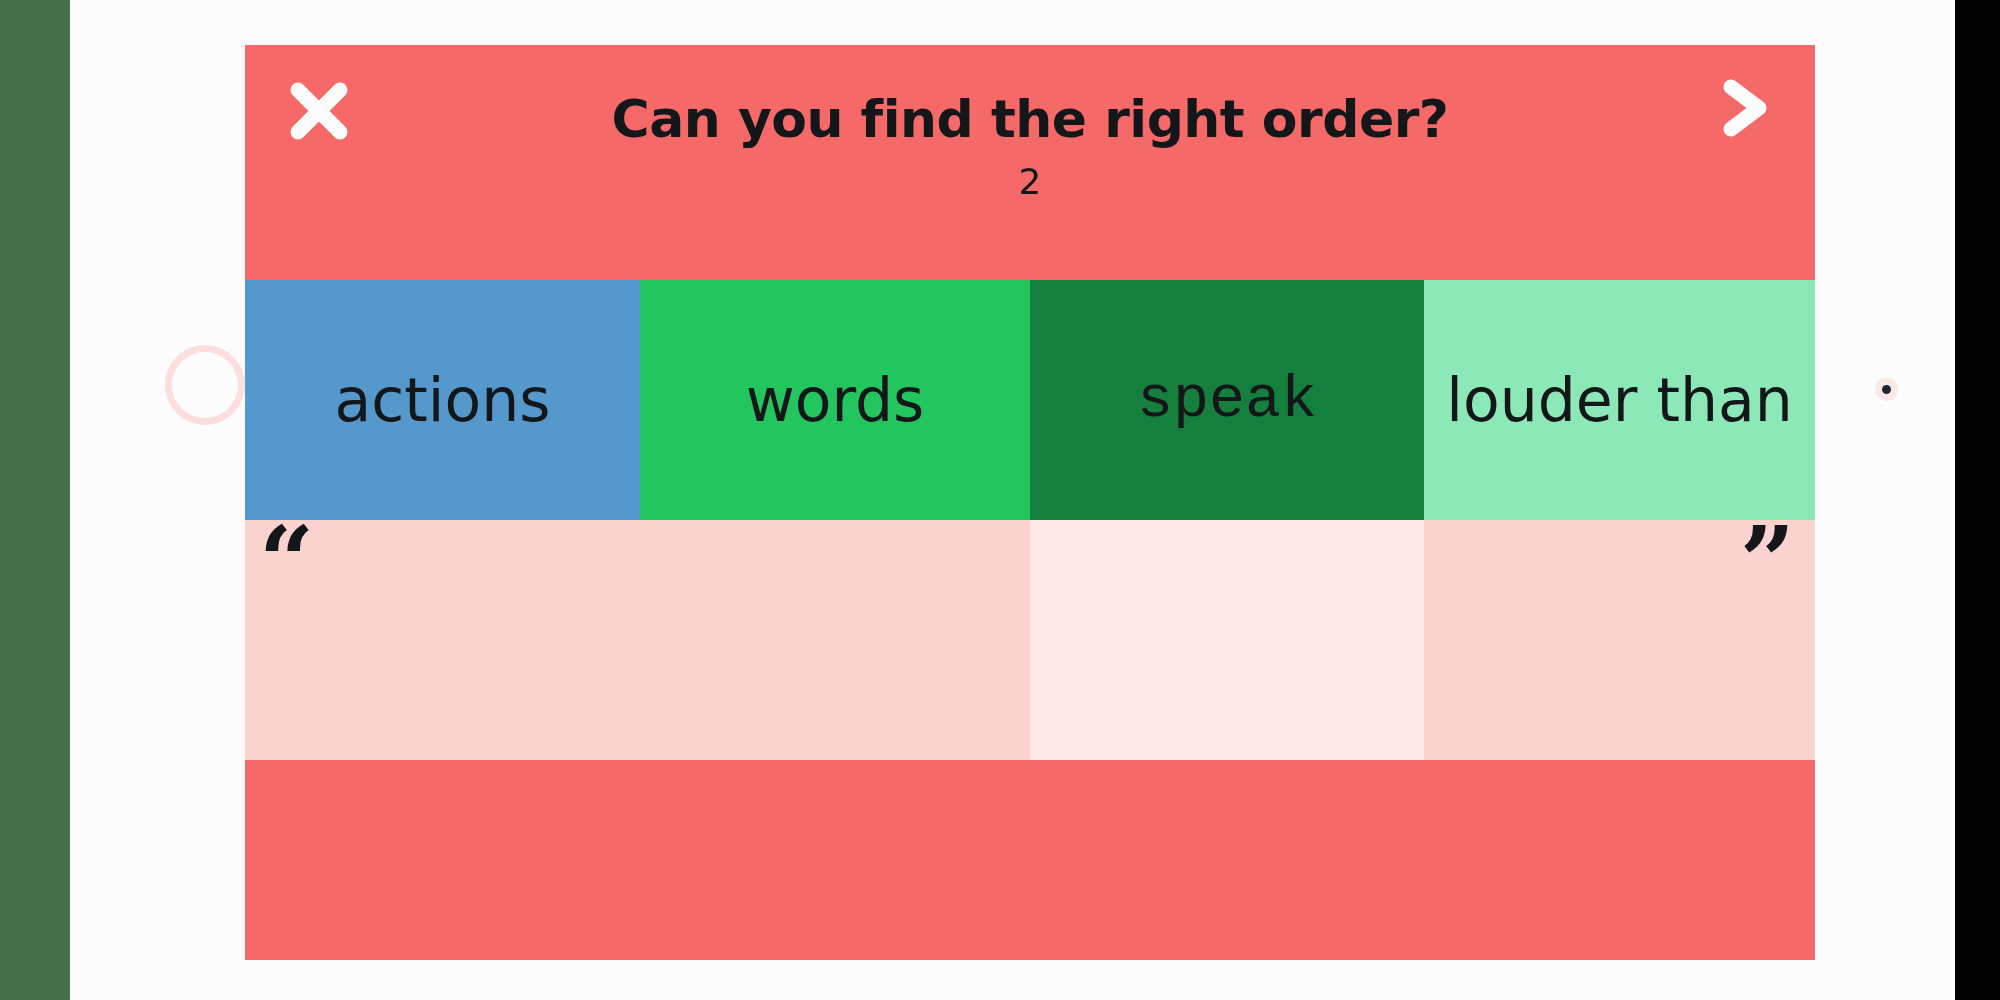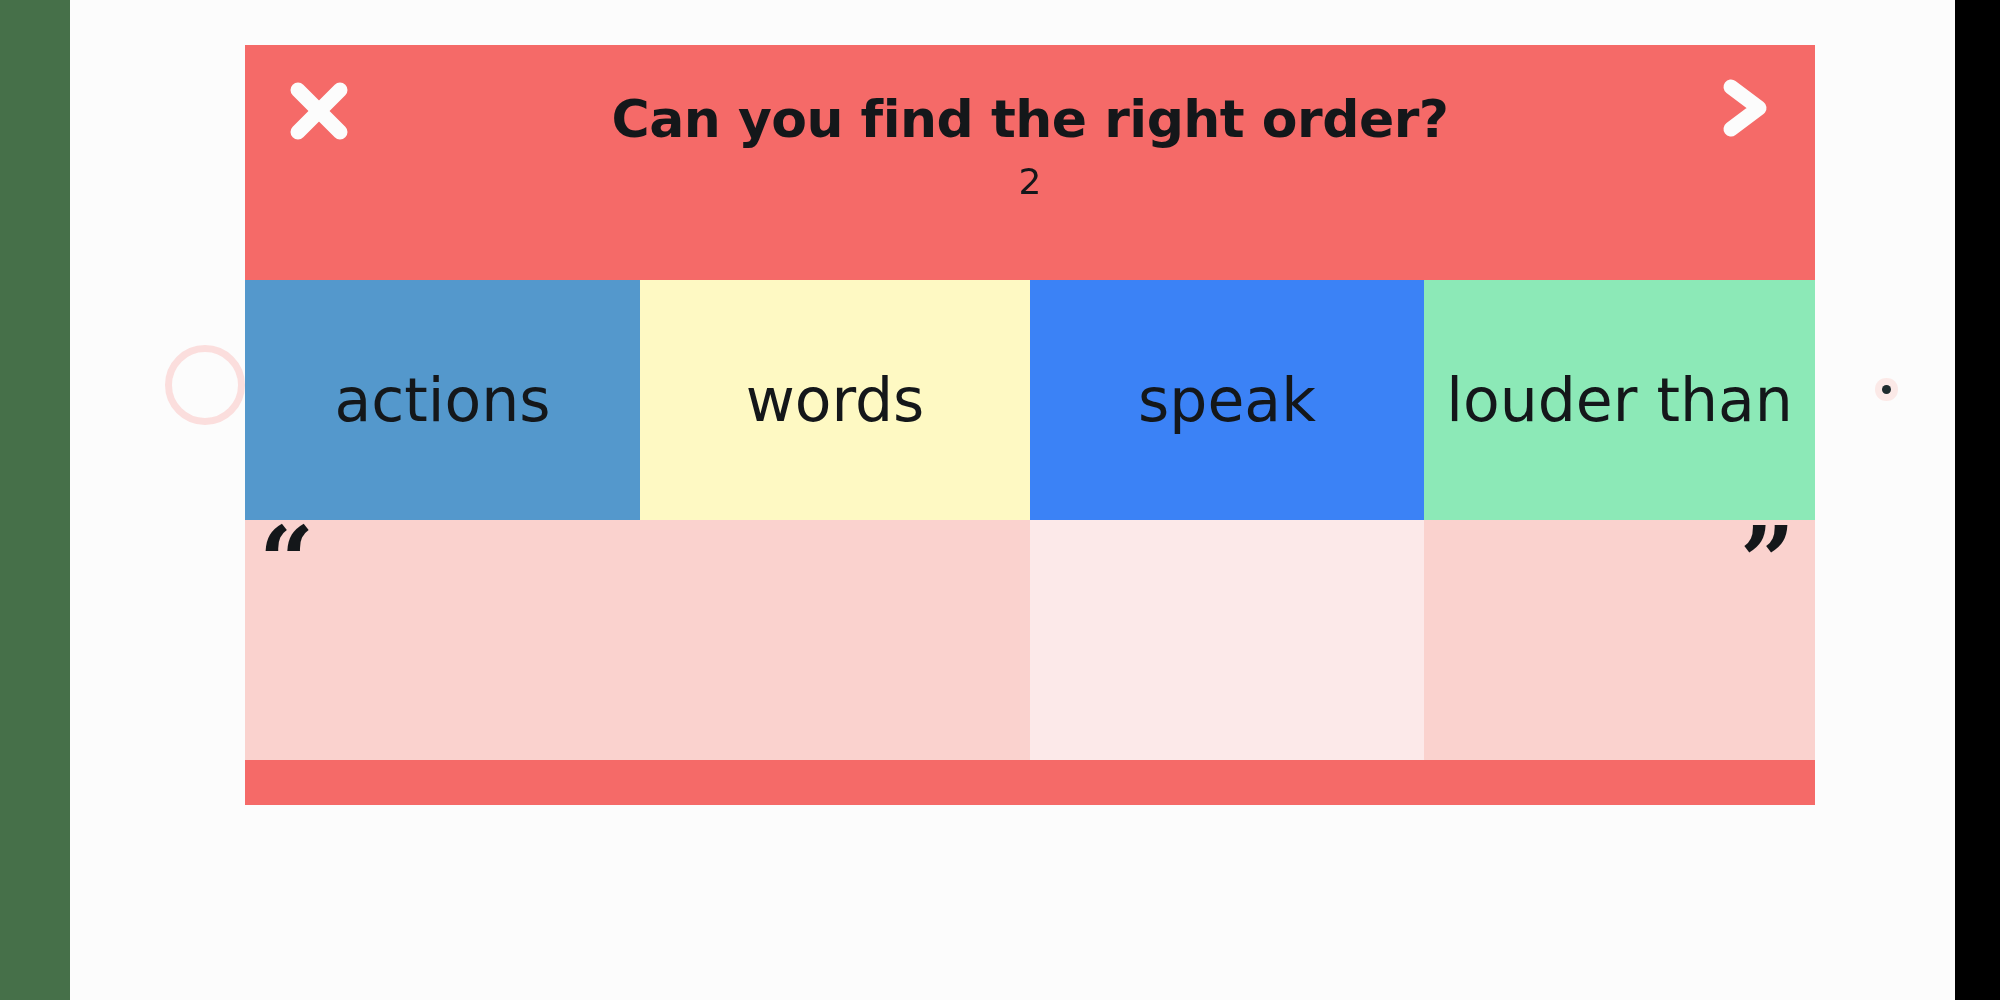--- a/index.html
+++ b/index.html
@@ -23,21 +23,21 @@
     border:7px solid #fbdedd;border-radius:50%;
     box-sizing:border-box;
   }
   #deco-dot{
     position:absolute;left:1812px;top:385px;width:9px;height:9px;
     background:#1d2b2e;border-radius:50%;
     box-shadow:0 0 0 7px rgba(250,210,206,0.45);
   }
 
   #card{
-    position:absolute;left:175px;top:45px;width:1570px;height:760px;
+    position:absolute;left:175px;top:45px;width:1570px;height:915px;
     overflow:hidden;
   }
 
   
   #card-header{
     position:relative;height:235px;
     background:#f56a68;
     box-sizing:border-box;
   }
   #close-button{
@@ -148,24 +148,24 @@
         <div id="quiz-title">Can you find the right order?</div>
         <div id="quiz-counter">2</div>
       </div>
 
     </div>
 
     <div id="tile-row">
         <div class="word-tile" style="background: rgb(84, 152, 204); flex: 0 0 395px;">
           <span>actions</span>
         </div>
-        <div class="word-tile" style="background: #fef9c3; flex: 0 0 390px;">
+        <div class="word-tile" style="background: #22c55e; flex: 0 0 390px;">
           <span>words</span>
         </div>
-        <div class="word-tile" style="background: #3b82f6; flex: 0 0 394px;">
+        <div class="word-tile" style="background: #15803d; flex: 0 0 394px; font-family: Liberation Mono, monospace;">
           <span>speak</span>
         </div>
         <div class="word-tile" style="background: rgb(140, 233, 183); flex: 0 0 391px;">
           <span>louder than</span>
         </div>
       </div>
 
     <div id="drop-row">
         <div class="drop-cell" style="background: rgb(250, 210, 206); flex: 0 0 395px;">
           <span class="quote-mark quote-open">“</span>

